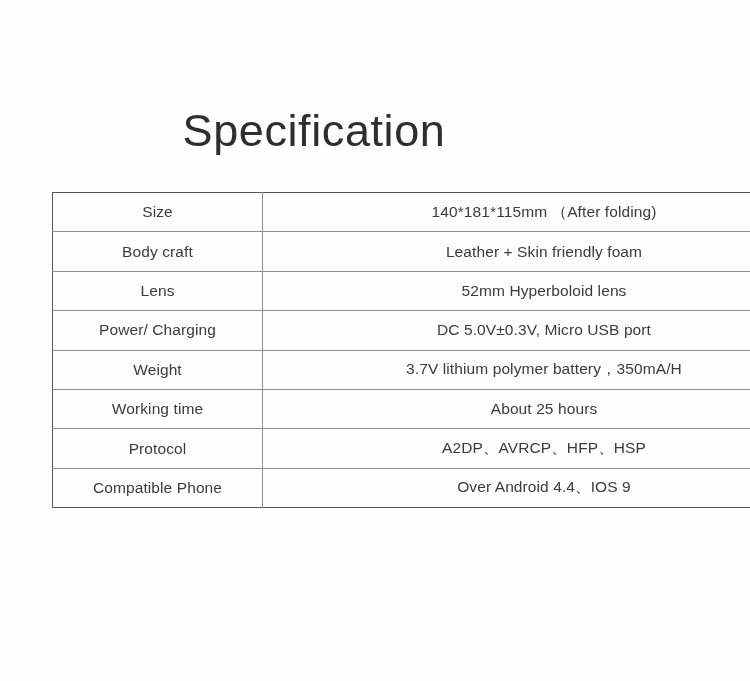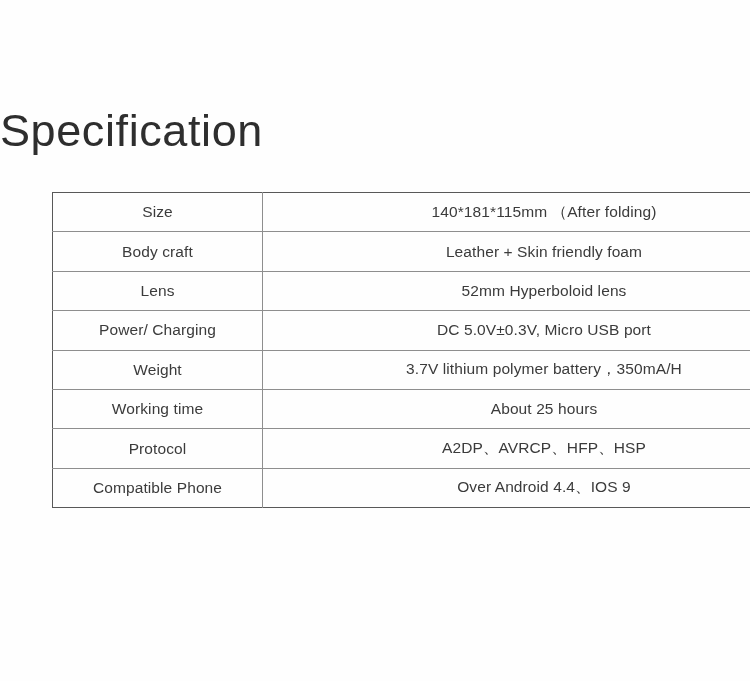--- a/index.html
+++ b/index.html
@@ -19,21 +19,21 @@
     position: absolute;
     inset: 0;
     background: #fefefe;
   }
 
   .title {
     position: absolute;
     left: 0;
     top: 108px;
     width: 628px;
-    text-align: left;
+    text-align: center;
     font-family: "Liberation Sans", sans-serif;
     font-size: 45px;
     font-weight: 200;
     letter-spacing: 0.6px;
     color: #2e2e2e;
     line-height: 1;
     white-space: nowrap;
   }
 
   .spec-table {

